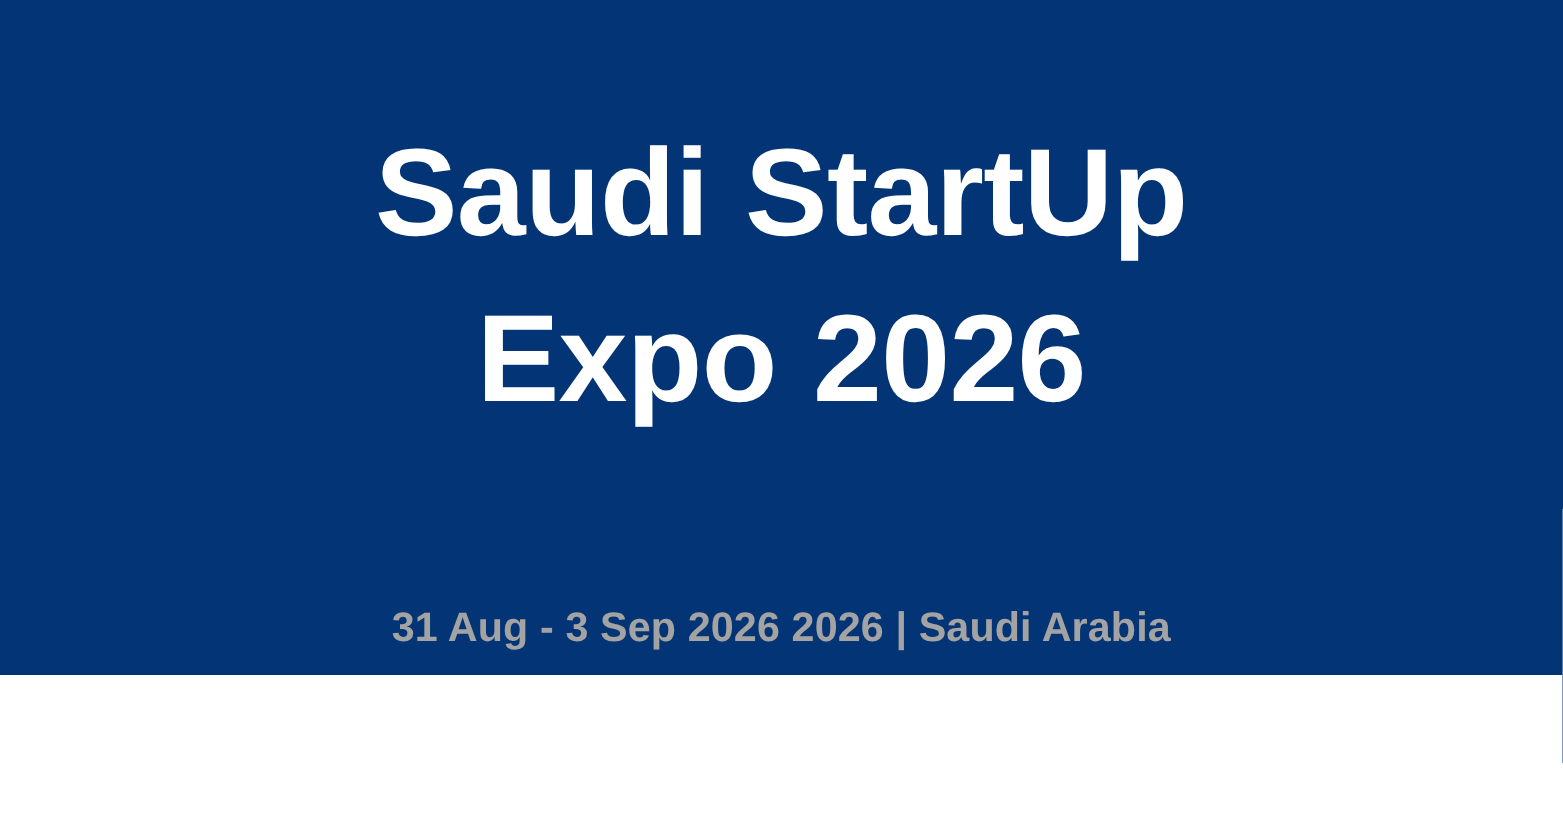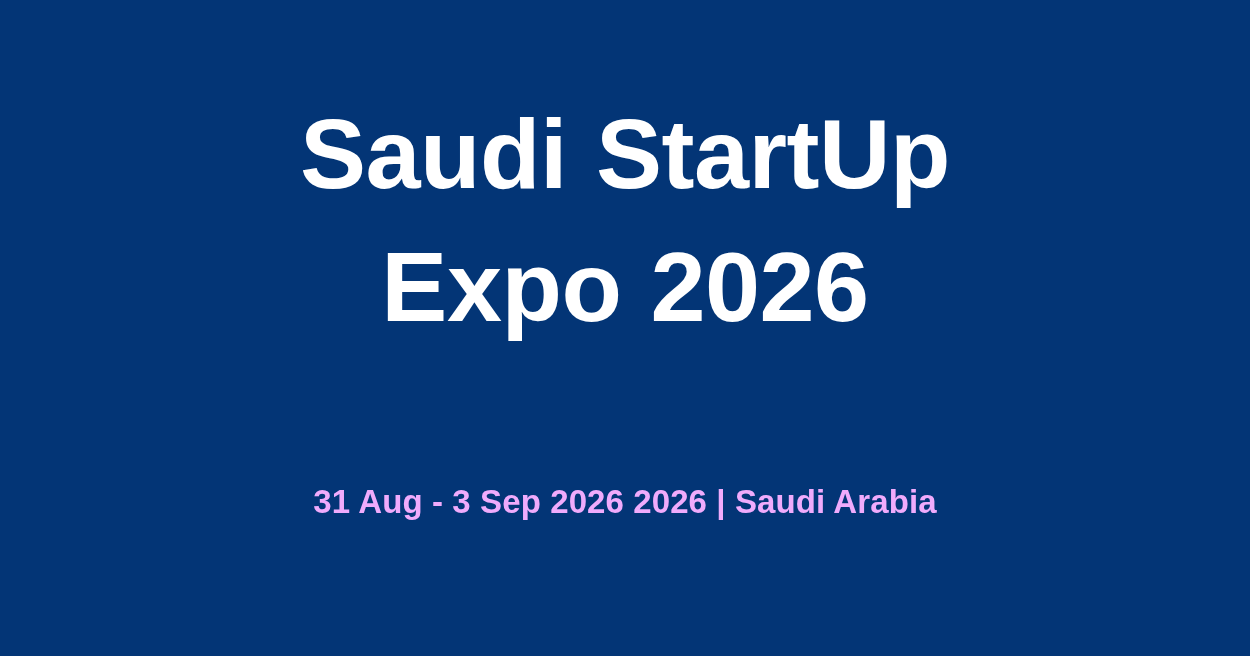--- a/index.html
+++ b/index.html
@@ -13,21 +13,21 @@
     height: 656px;
     overflow: hidden;
     font-family: "Liberation Sans", sans-serif;
     -webkit-font-smoothing: antialiased;
   }
 
   .banner {
     position: relative;
     box-sizing: border-box;
     width: 1250px;
-    height: 656px;
+    height: 540px;
     background: #033576;
     display: flex;
     flex-direction: column;
     align-items: center;
     justify-content: flex-start;
   }
 
   .banner-inner {
     width: 100%;
     display: flex;
@@ -51,21 +51,21 @@
     word-spacing: 2px;
     margin-top: 88px;
   }
 
   .event-meta {
     margin: 0;
     padding: 0 40px;
     box-sizing: border-box;
     width: 100%;
     text-align: center;
-    color: #f0abfc;
+    color: #a3a3a3;
     font-family: "Liberation Sans", sans-serif;
     font-weight: 700;
     font-size: 33px;
     line-height: 1.3;
     letter-spacing: 0.1px;
     margin-top: 128px;
   }
 </style>
 </head>
 <body>

